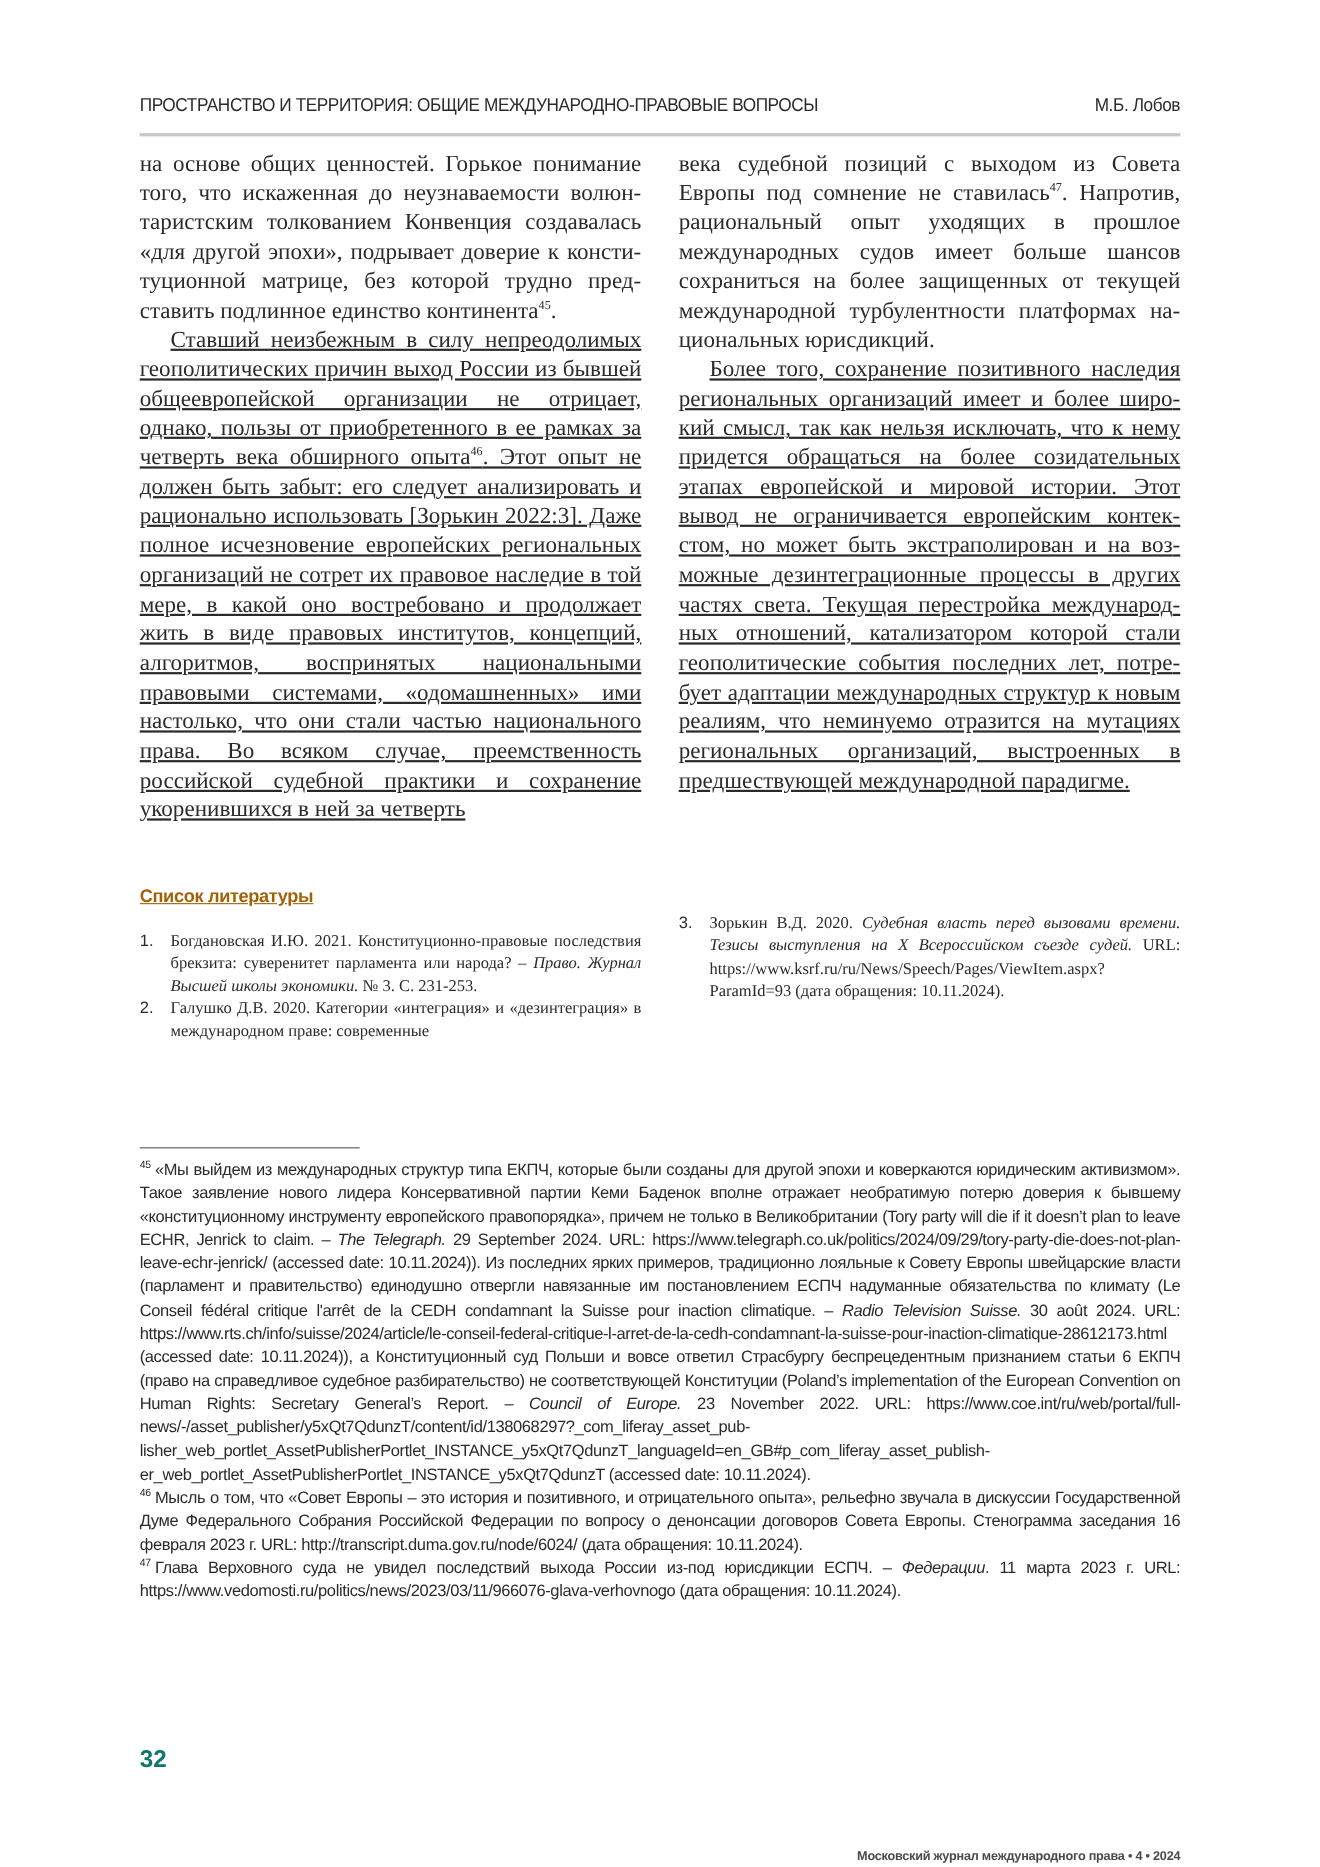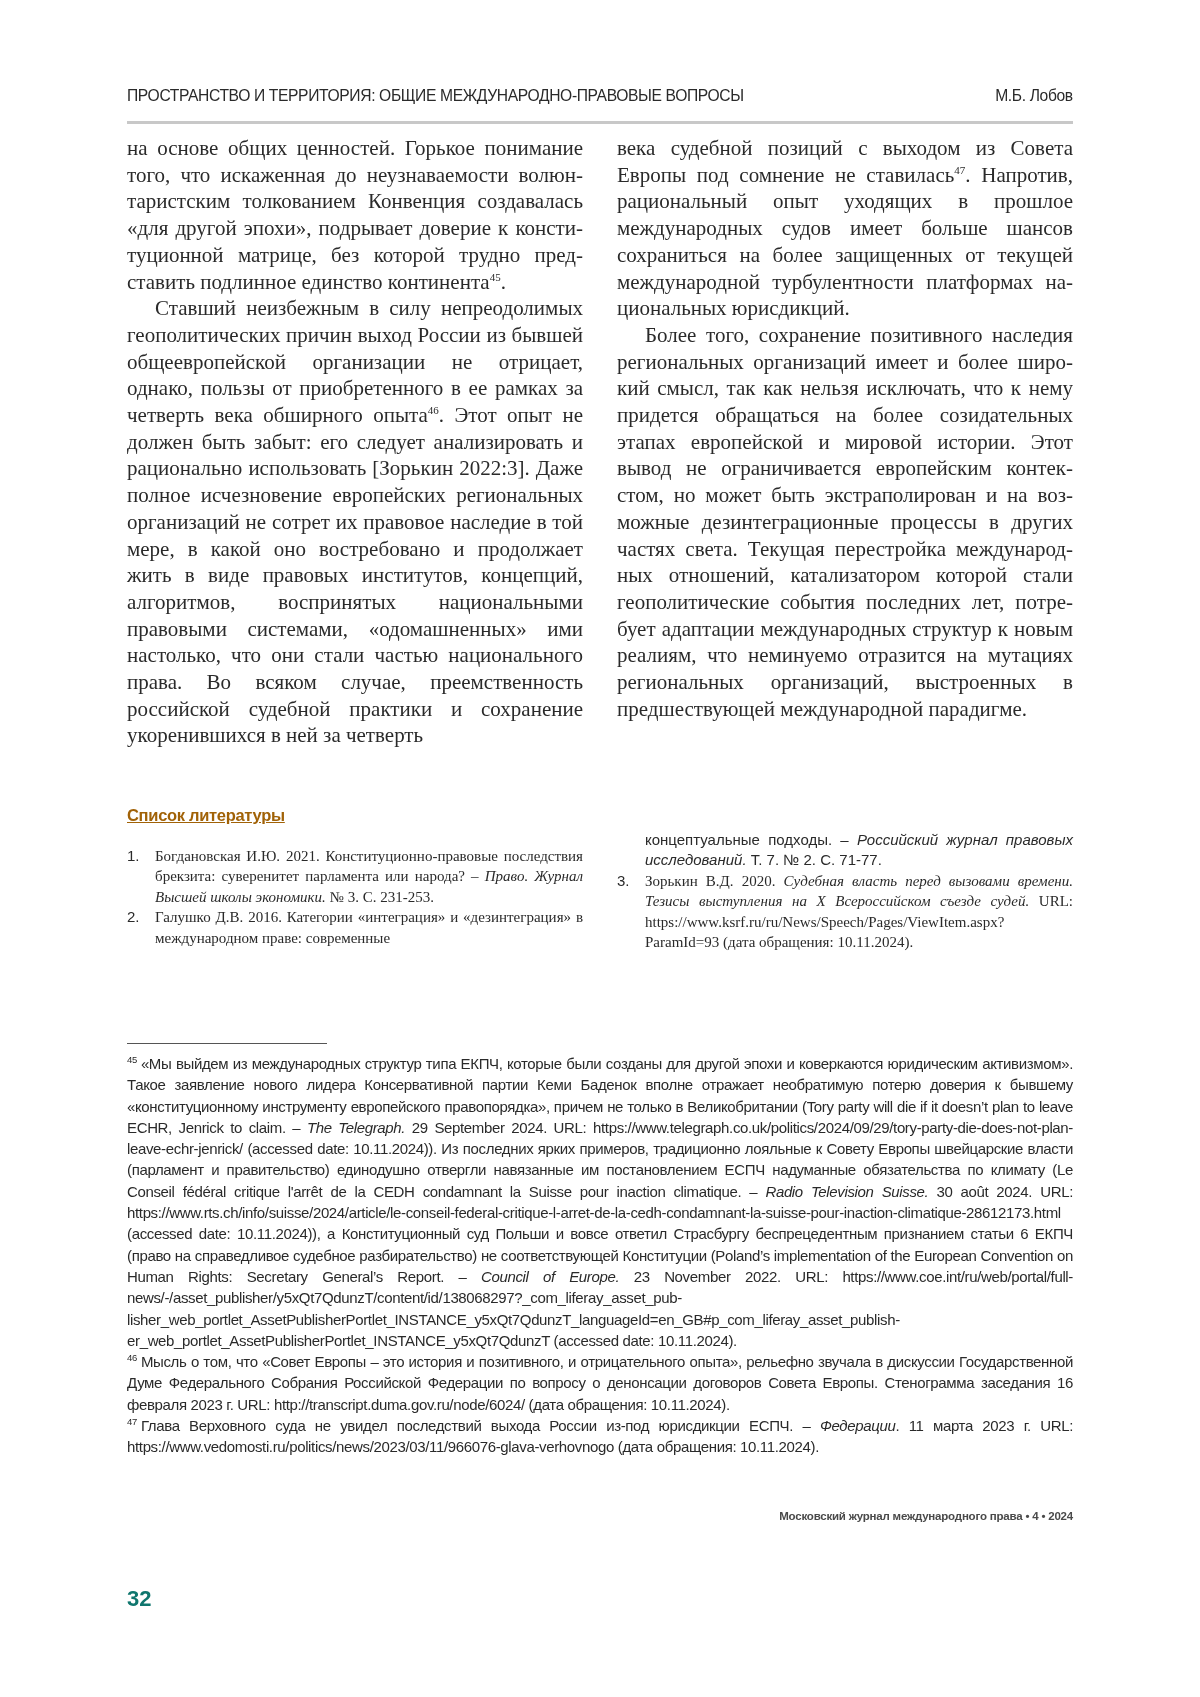--- a/index.html
+++ b/index.html
@@ -23,21 +23,21 @@
     position: absolute; left: 127px; top: 135px; width: 946px;
     display: flex; justify-content: space-between;
   }
   .col {
     width: 456px;
     font-family: "Liberation Serif", "DejaVu Serif", serif;
     font-size: 21px; line-height: 26.7px; color: #2a2a2a;
     text-align: justify; hyphens: manual;
   }
   .col p { margin: 0; }
-  .col p.indent { text-indent: 28px; }
+  .col p.indent { text-indent: 28px; text-decoration: underline; }
   sup.fn { font-size: 11px; line-height: 0; vertical-align: super; }
   .refs-title {
     position: absolute; left: 127px; top: 806px;
     font-family: "Liberation Sans", "DejaVu Sans", sans-serif;
     font-weight: bold; font-size: 16.5px; text-decoration: underline;
     color: #a16207; letter-spacing: -0.3px;
   }
   .refs {
     position: absolute; left: 127px; top: 830px; width: 946px;
     display: flex; justify-content: space-between;
@@ -62,21 +62,21 @@
     text-align: justify; letter-spacing: -0.35px;
   }
   .footnotes p { margin: 0; }
   .fn-mark { font-size: 9.5px; vertical-align: super; line-height: 0; margin-right: 4px; }
   .page-number {
     position: absolute; left: 127px; top: 1586px;
     font-family: "Liberation Sans", "DejaVu Sans", sans-serif;
     font-weight: bold; font-size: 22px; color: #0f766e;
   }
   .journal-footer {
-    position: absolute; right: 127px; top: 1510px;
+    position: absolute; right: 127px; top: 1682px;
     font-family: "Liberation Sans Narrow", "Liberation Sans", sans-serif;
     font-weight: bold; font-size: 11.5px; color: #4a4a4a; letter-spacing: -0.2px;
   }
 </style>
 </head>
 <body>
 
 <div class="running-head">
   <span>ПРОСТРАНСТВО И ТЕРРИТОРИЯ: ОБЩИЕ МЕЖДУНАРОДНО-ПРАВОВЫЕ ВОПРОСЫ</span>
   <span>М.Б. Лобов</span>
@@ -97,25 +97,24 @@
 <div class="refs-title">Список литературы</div>
 
 <div class="refs">
   <div class="refs-col refs-left">
     <div class="ref-item">
       <span class="ref-num">1.</span>
       <span class="ref-text"><span>Богдановская И.Ю. 2021. Конституционно-правовые последствия брекзита: суверенитет парламента или народа? – </span><i>Право. Журнал Высшей школы экономики.</i><span> № 3. С. 231-253.</span></span>
     </div>
     <div class="ref-item">
       <span class="ref-num">2.</span>
-      <span class="ref-text">Галушко Д.В. 2016. Категории «интеграция» и «дезин­теграция» в международном праве: современные</span>
+      <span class="ref-text">Галушко Д.В. 2020. Категории «интеграция» и «дезин­теграция» в международном праве: современные</span>
     </div>
   </div>
   <div class="refs-col">
-    <div class="ref-cont"><span>концептуальные подходы. – </span><i>Российский журнал пра­вовых исследований.</i><span> Т. 7. № 2. С. 71-77.</span></div>
     <div class="ref-item">
       <span class="ref-num">3.</span>
       <span class="ref-text"><span>Зорькин В.Д. 2020. </span><i>Судебная власть перед вызова­ми времени. Тезисы выступления на X Всероссий­ском съезде судей.</i><span> URL: https://www.ksrf.ru/ru/News/Speech/Pages/ViewItem.aspx?ParamId=93 (дата обра­щения: 10.11.2024).</span></span>
     </div>
   </div>
 </div>
 
 <div class="fn-rule"></div>
 
 <div class="footnotes">

